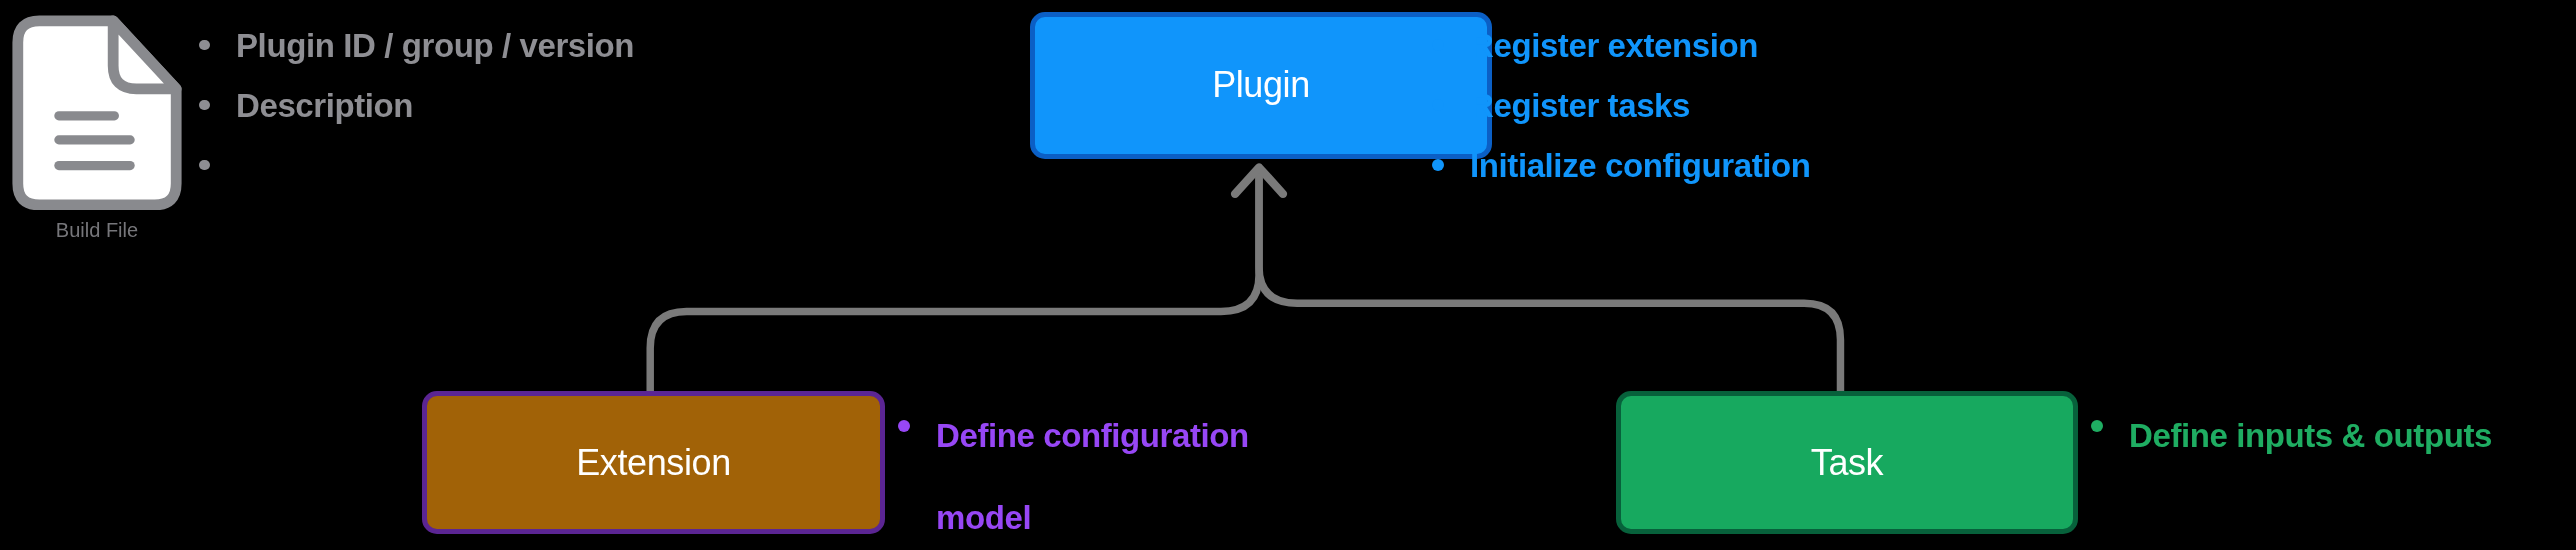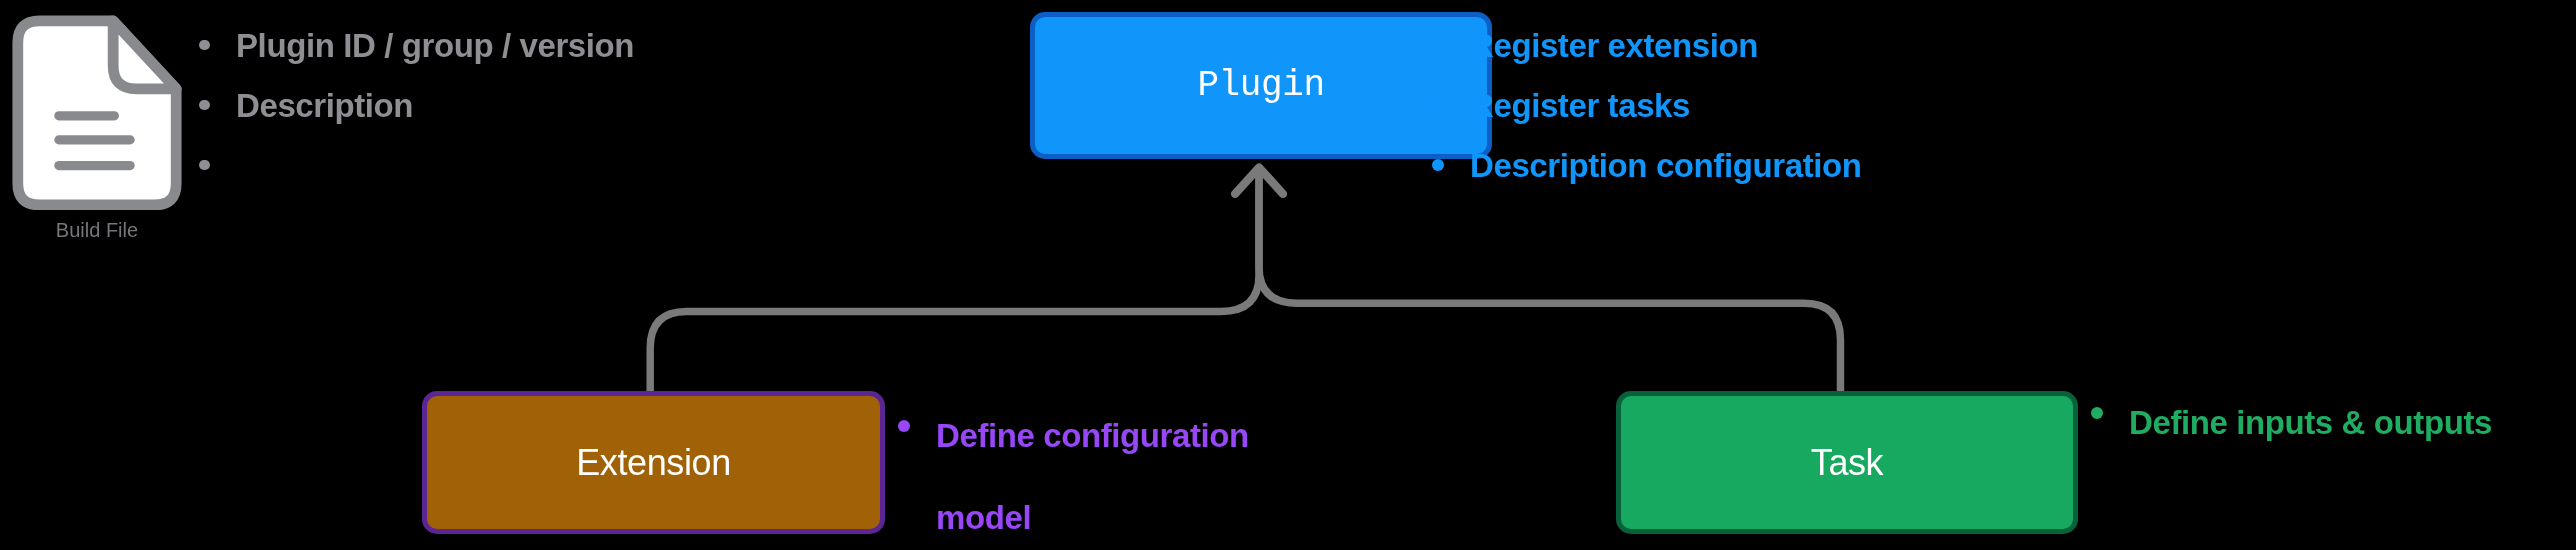--- a/index.html
+++ b/index.html
@@ -27,30 +27,30 @@
   }
   ul.blist.gray li { padding-left:37px; }
   ul.blist.gray li .dot { width:10.8px; height:10.8px; top:24px; }
   ul.blist.lower li { line-height:82px; }
   ul.blist.lower li .dot { top:25px; }
   ul.blist li.wrap { white-space:normal; width:364px; }
 
   .list-buildfile { left:199px; top:15.7px; }
   .list-plugin    { left:1432px; top:15.7px; }
   .list-extension { left:898px; top:395px; }
-  .list-task      { left:2091px; top:382px; }
+  .list-task      { left:2091px; top:395px; }
 
   
   .node {
     position:absolute; box-sizing:border-box;
     border:5.8px solid; border-radius:15px;
     display:flex; align-items:center; justify-content:center;
     color:#fff; font-size:36px; font-weight:400; letter-spacing:-0.4px;
   }
-  .node-plugin    { left:1030px; top:11.6px;  width:462px; height:147px;font-family:Liberation Mono, monospace; }
+  .node-plugin    { left:1030px; top:11.6px;  width:462px; height:147px; }
   .node-extension { left:422px;  top:391px; width:463px; height:143px; }
   .node-task      { left:1616px; top:391px; width:462px; height:143px; }
 
   
   .connectors { position:absolute; left:0; top:0; width:2576px; height:551px; }
   .connectors path { fill:none; stroke-linecap:round; stroke-linejoin:round; }
 </style>
 </head>
 <body>
 
@@ -93,21 +93,21 @@
     <li>
       <span class="dot" style="background-color: rgb(16, 149, 251);"></span>
       <span>Register extension</span>
     </li>
     <li>
       <span class="dot" style="background-color: rgb(16, 149, 251);"></span>
       <span>Register tasks</span>
     </li>
     <li>
       <span class="dot" style="background-color: rgb(16, 149, 251);"></span>
-      <span>Description configuration</span>
+      <span>Initialize configuration</span>
     </li>
   </ul>
 
   <div class="node node-extension" style="background-color: #a16207; border-color: rgb(91, 37, 147);">
     <span>Extension</span>
   </div>
 
   <ul class="blist lower list-extension" style="color: rgb(151, 71, 245);">
     <li class="wrap">
       <span class="dot" style="background-color: rgb(151, 71, 245);"></span>

